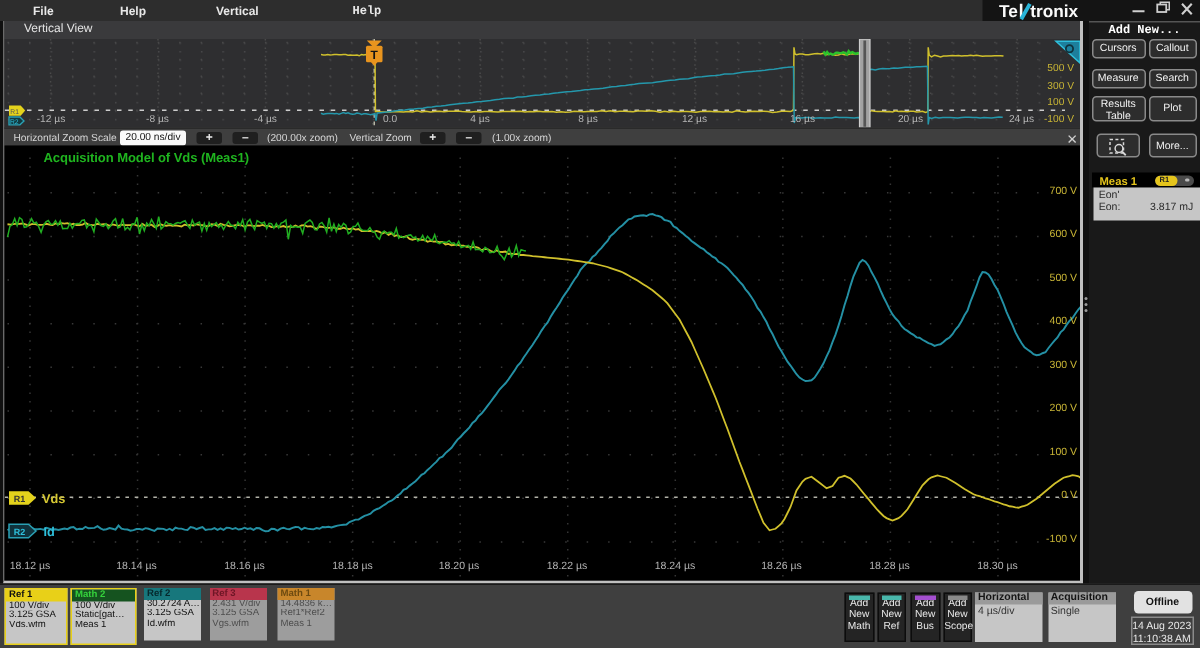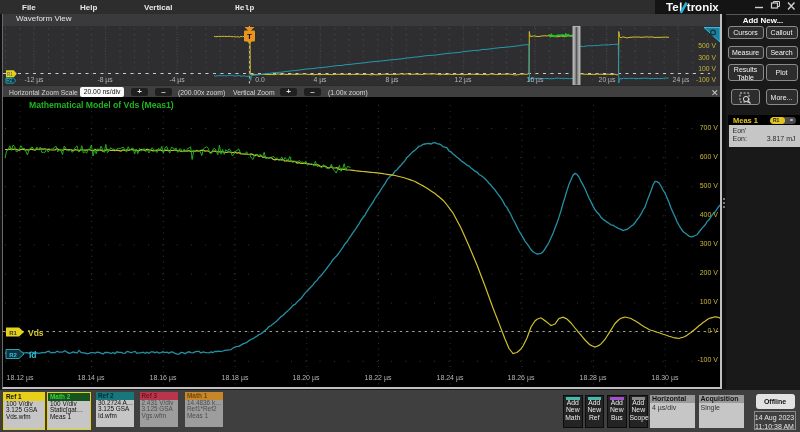--- a/index.html
+++ b/index.html
@@ -51,21 +51,21 @@
   <svg class="wc" style="left:752px; top:0px; width:48px; height:13px;" viewBox="0 0 48 13">
     <line x1="3" y1="7.5" x2="11" y2="7.5" stroke="#cfcfcf" stroke-width="1.4"></line>
     <rect x="19.5" y="3" width="6" height="5" fill="none" stroke="#cfcfcf" stroke-width="1.2"></rect>
     <path d="M21.5 3 V1.5 H27.5 V6.5 H25.5" fill="none" stroke="#cfcfcf" stroke-width="1"></path>
     <path d="M36 2.5 L42.5 9.5 M42.5 2.5 L36 9.5" stroke="#cfcfcf" stroke-width="1.4"></path>
   </svg>
 </div>
 
 <div id="win">
   <div id="tabrow">
-      <span>Waveform View</span>
+      <span>Vertical View</span>
     </div>
 
   <div id="overview">
     <svg width="717" height="59.5" style="position:absolute;left:0;top:0;">
       <defs>
           <pattern id="dotf" x="2.06" y="2.35" width="14.32" height="5.65" patternUnits="userSpaceOnUse">
         <rect x="0" y="0" width="1" height="1" fill="#48484a"></rect>
       </pattern>
         </defs>
       <rect x="2" y="0" width="705" height="58" fill="url(#dotf)"></rect>
@@ -170,21 +170,21 @@
         <polygon points="0,0 13,0 18,4.5 13,9 0,9" fill="#e3d21c"></polygon>
         <text x="7" y="7" font-size="6px" font-weight="bold" fill="#333" text-anchor="middle">R1</text>
       </g>
       <text x="25" y="238.5" font-size="8.5" font-weight="bold" fill="#d6c832">Vds</text>
       <g transform="translate(3,252.5)">
         <polygon points="0,0 13,0 18,4.5 13,9 0,9" fill="#10333d" stroke="#2aa0b4" stroke-width="1"></polygon>
         <text x="7" y="7" font-size="6px" font-weight="bold" fill="#2ec0dc" text-anchor="middle">R2</text>
       </g>
       <text x="26" y="260.5" font-size="8.5" font-weight="bold" fill="#2ec0dc">Id</text>
     </svg>
-    <div style="position:absolute;left:26px;top:2.5px;font-size:8.7px;font-weight:bold;color:#1fb41f;letter-spacing:-0.05px;">Mathematical Model of Vds (Meas1)</div>
+    <div style="position:absolute;left:26px;top:2.5px;font-size:8.7px;font-weight:bold;color:#1fb41f;letter-spacing:-0.05px;">Acquisition Model of Vds (Meas1)</div>
     <div style="position:absolute;left:0;top:0;width:717px;height:290px;">
     </div>
   </div>
   <div id="mainlabels"></div>
 </div>
 
 <div style="position:absolute;left:0px;top:96px;width:722px;height:293px;pointer-events:none;">
 <div class="tlab" style="left:-4px;top:278px;">18.12 µs</div>
 <div class="tlab" style="left:67px;top:278px;">18.14 µs</div>
 <div class="tlab" style="left:139px;top:278px;">18.16 µs</div>
@@ -200,21 +200,21 @@
 <div class="vlab" style="right:4px;top:85.7px;">500 V</div>
 <div class="vlab" style="right:4px;top:114.8px;">400 V</div>
 <div class="vlab" style="right:4px;top:143.9px;">300 V</div>
 <div class="vlab" style="right:4px;top:173.0px;">200 V</div>
 <div class="vlab" style="right:4px;top:202.1px;">100 V</div>
 <div class="vlab" style="right:4px;top:231.2px;">0 V</div>
 <div class="vlab" style="right:4px;top:260.3px;">-100 V</div>
 </div>
 
 <div id="sidebar">
-  <div style="position:absolute;left:0;top:1px;width:74px;text-align:center;font-size:8px;font-weight:bold;color:#fff;">Add New...</div>
+  <div style="position:absolute;left:0;top:1px;width:74px;text-align:center;font-size:8px;font-weight:bold;color:#fff;font-family:Liberation Mono, monospace;">Add New...</div>
   <div class="sbtn" style="left:1.5px;top:11px;width:36px;height:13px;line-height:12px;">Cursors</div>
   <div class="sbtn" style="left:39.5px;top:11px;width:32px;height:13px;line-height:12px;">Callout</div>
   <div class="sbtn" style="left:1.5px;top:30.5px;width:36px;height:13px;line-height:12px;">Measure</div>
   <div class="sbtn" style="left:39.5px;top:30.5px;width:32px;height:13px;line-height:12px;">Search</div>
   <div class="sbtn" style="left:1.5px;top:49px;width:36px;height:17px;line-height:8px;padding-top:1px;">Results<br>Table</div>
   <div class="sbtn" style="left:39.5px;top:49px;width:32px;height:17px;line-height:16px;">Plot</div>
   <div class="sbtn" style="left:5px;top:73.5px;width:29px;height:16px;">
     <svg width="27" height="14" viewBox="0 0 27 14" style="margin-top:1px;">
       <rect x="8" y="2" width="9" height="9" fill="none" stroke="#d8d8d8" stroke-width="1" stroke-dasharray="2 1.6"></rect>
       <circle cx="14" cy="8" r="2.6" fill="none" stroke="#d8d8d8" stroke-width="1"></circle>

